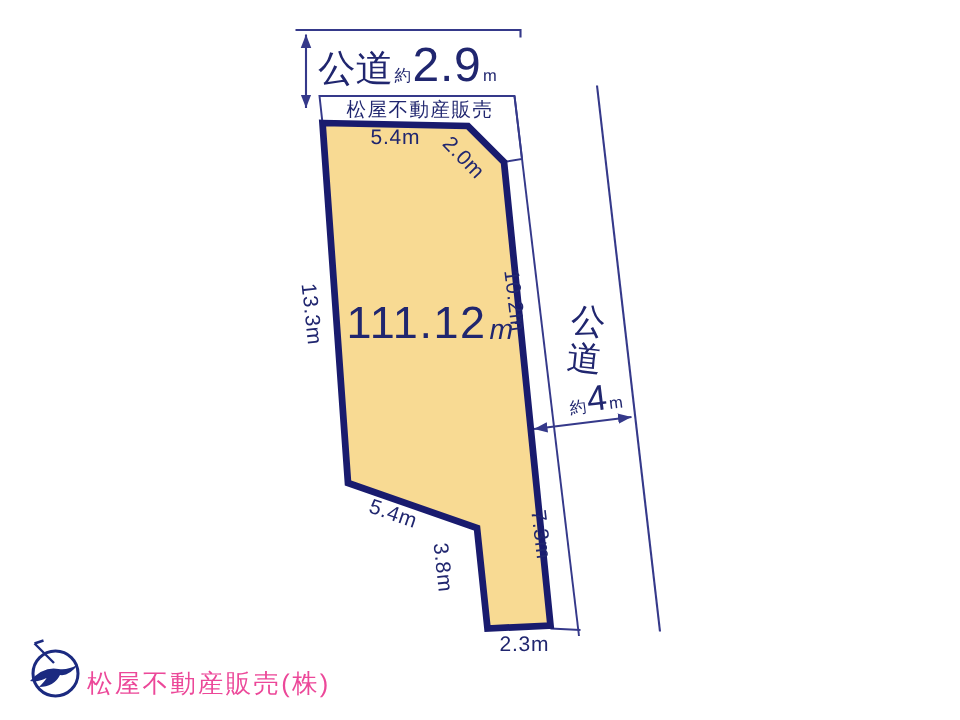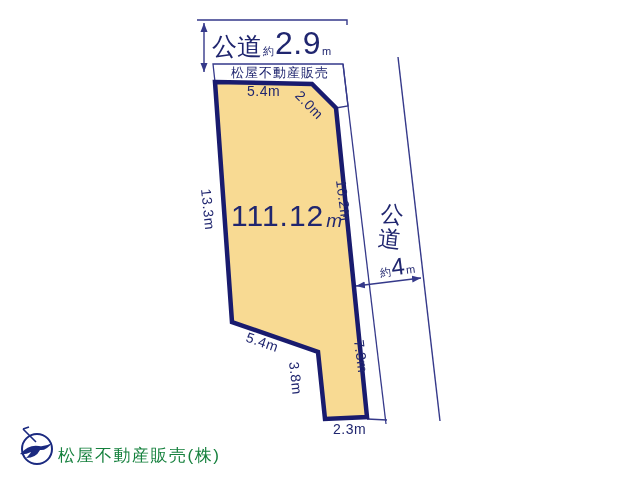--- a/index.html
+++ b/index.html
@@ -24,21 +24,21 @@
   .area .val{font-size:30px;font-weight:500;letter-spacing:1px;}
   .area .unit{font-size:19px;font-weight:500;padding-bottom:1px;margin-left:2px;font-style:italic;}
   .area .sup{font-size:10px;position:relative;top:-10px;left:1px;font-weight:500;}
   
   .east-road{display:flex;flex-direction:column;align-items:center;transform-origin:center top;}
   .east-road .ch{font-size:23px;font-weight:500;line-height:25px;}
   .east-width{display:flex;align-items:flex-end;gap:1px;}
   .east-width .num{font-size:24px;font-weight:500;}
   .east-width .small{font-size:11px;padding-bottom:2px;}
   
-  .company{font-size:17px;letter-spacing:1.5px;color:#15803d;font-weight:500;}
+  .company{font-size:17px;letter-spacing:1.5px;color:#ec4899;font-weight:500;}
 </style>
 </head>
 <body>
 
 <div id="stage">
 
   <svg id="linework" viewBox="0 0 640 480" xmlns="http://www.w3.org/2000/svg">
     <defs>
       <marker id="ah" markerUnits="userSpaceOnUse" markerWidth="11" markerHeight="10" refX="9" refY="4" orient="auto-start-reverse">
         <path d="M0,0.5 L9,4 L0,7.5 Z" fill="#35398A"></path>

